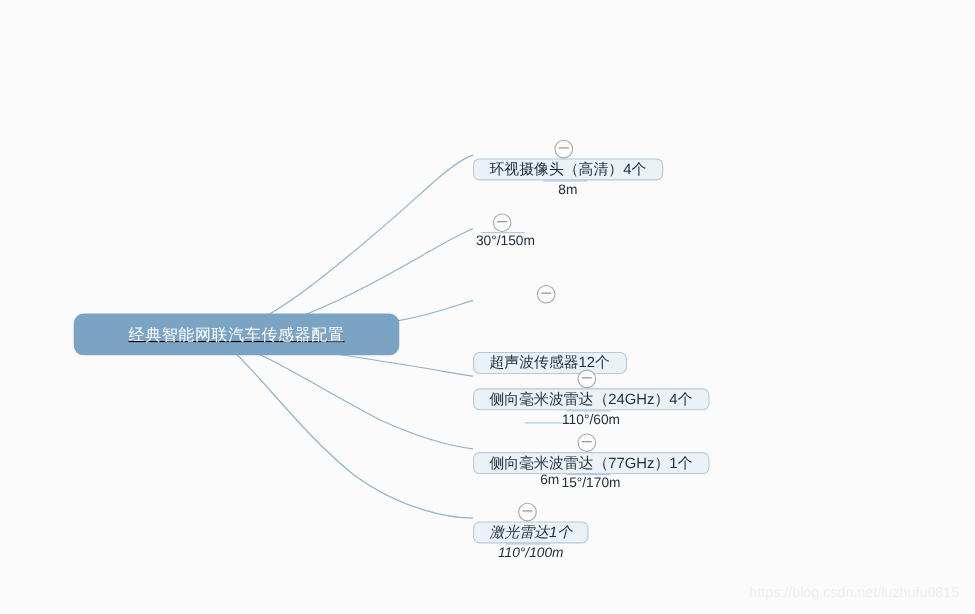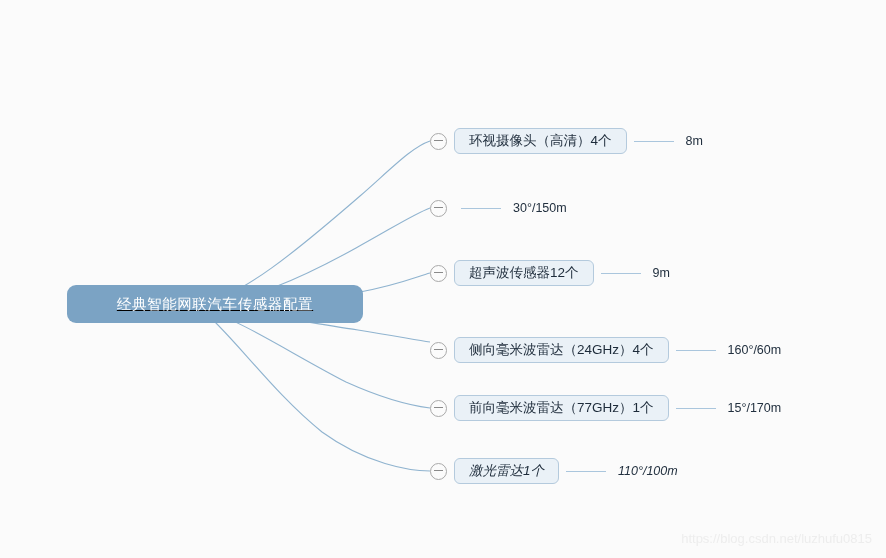--- a/index.html
+++ b/index.html
@@ -45,20 +45,21 @@
     font-size: 14.5px;
     letter-spacing: 0.6px;
     white-space: nowrap;
   }
   .branch {
     position: absolute;
     display: flex;
     align-items: center;
     z-index: 4;
     height: 28px;
+    flex-direction: column;
   }
   .collapse-toggle {
     width: 15px;
     height: 15px;
     border: 1px solid #a9a9a9;
     border-radius: 50%;
     background: #fbfbfb;
     position: relative;
     flex: 0 0 auto;
     margin-right: 7px;
@@ -134,42 +135,42 @@
   <span class="leaf-line"></span>
   <span class="leaf-label">8m</span>
 </div>
 
 <div class="branch" style="left:430px; top:194px;">
   <span class="collapse-toggle"></span>
   <span class="leaf-line"></span>
   <span class="leaf-label">30°/150m</span>
 </div>
 
-<div class="branch" style="left:430px; top:259px;">
+<div class="branch" style="left:430px; top:259px;gap:44px;">
   <span class="collapse-toggle"></span>
   <span class="branch-box">
     <span class="branch-label">超声波传感器12个</span>
   </span>
   <span class="leaf-line"></span>
-  <span class="leaf-label">9m</span>
+  <span class="leaf-label">6m</span>
 </div>
 
 <div class="branch" style="left:430px; top:336px;align-items:center;">
   <span class="collapse-toggle"></span>
   <span class="branch-box">
     <span class="branch-label">侧向毫米波雷达（24GHz）4个</span>
   </span>
   <span class="leaf-line"></span>
-  <span class="leaf-label">160°/60m</span>
+  <span class="leaf-label">110°/60m</span>
 </div>
 
 <div class="branch" style="left:430px; top:394px;">
   <span class="collapse-toggle"></span>
   <span class="branch-box">
-    <span class="branch-label">前向毫米波雷达（77GHz）1个</span>
+    <span class="branch-label">侧向毫米波雷达（77GHz）1个</span>
   </span>
   <span class="leaf-line"></span>
   <span class="leaf-label">15°/170m</span>
 </div>
 
 <div class="branch" style="left:430px; top:457px;font-style:italic;">
   <span class="collapse-toggle"></span>
   <span class="branch-box">
     <span class="branch-label">激光雷达1个</span>
   </span>

